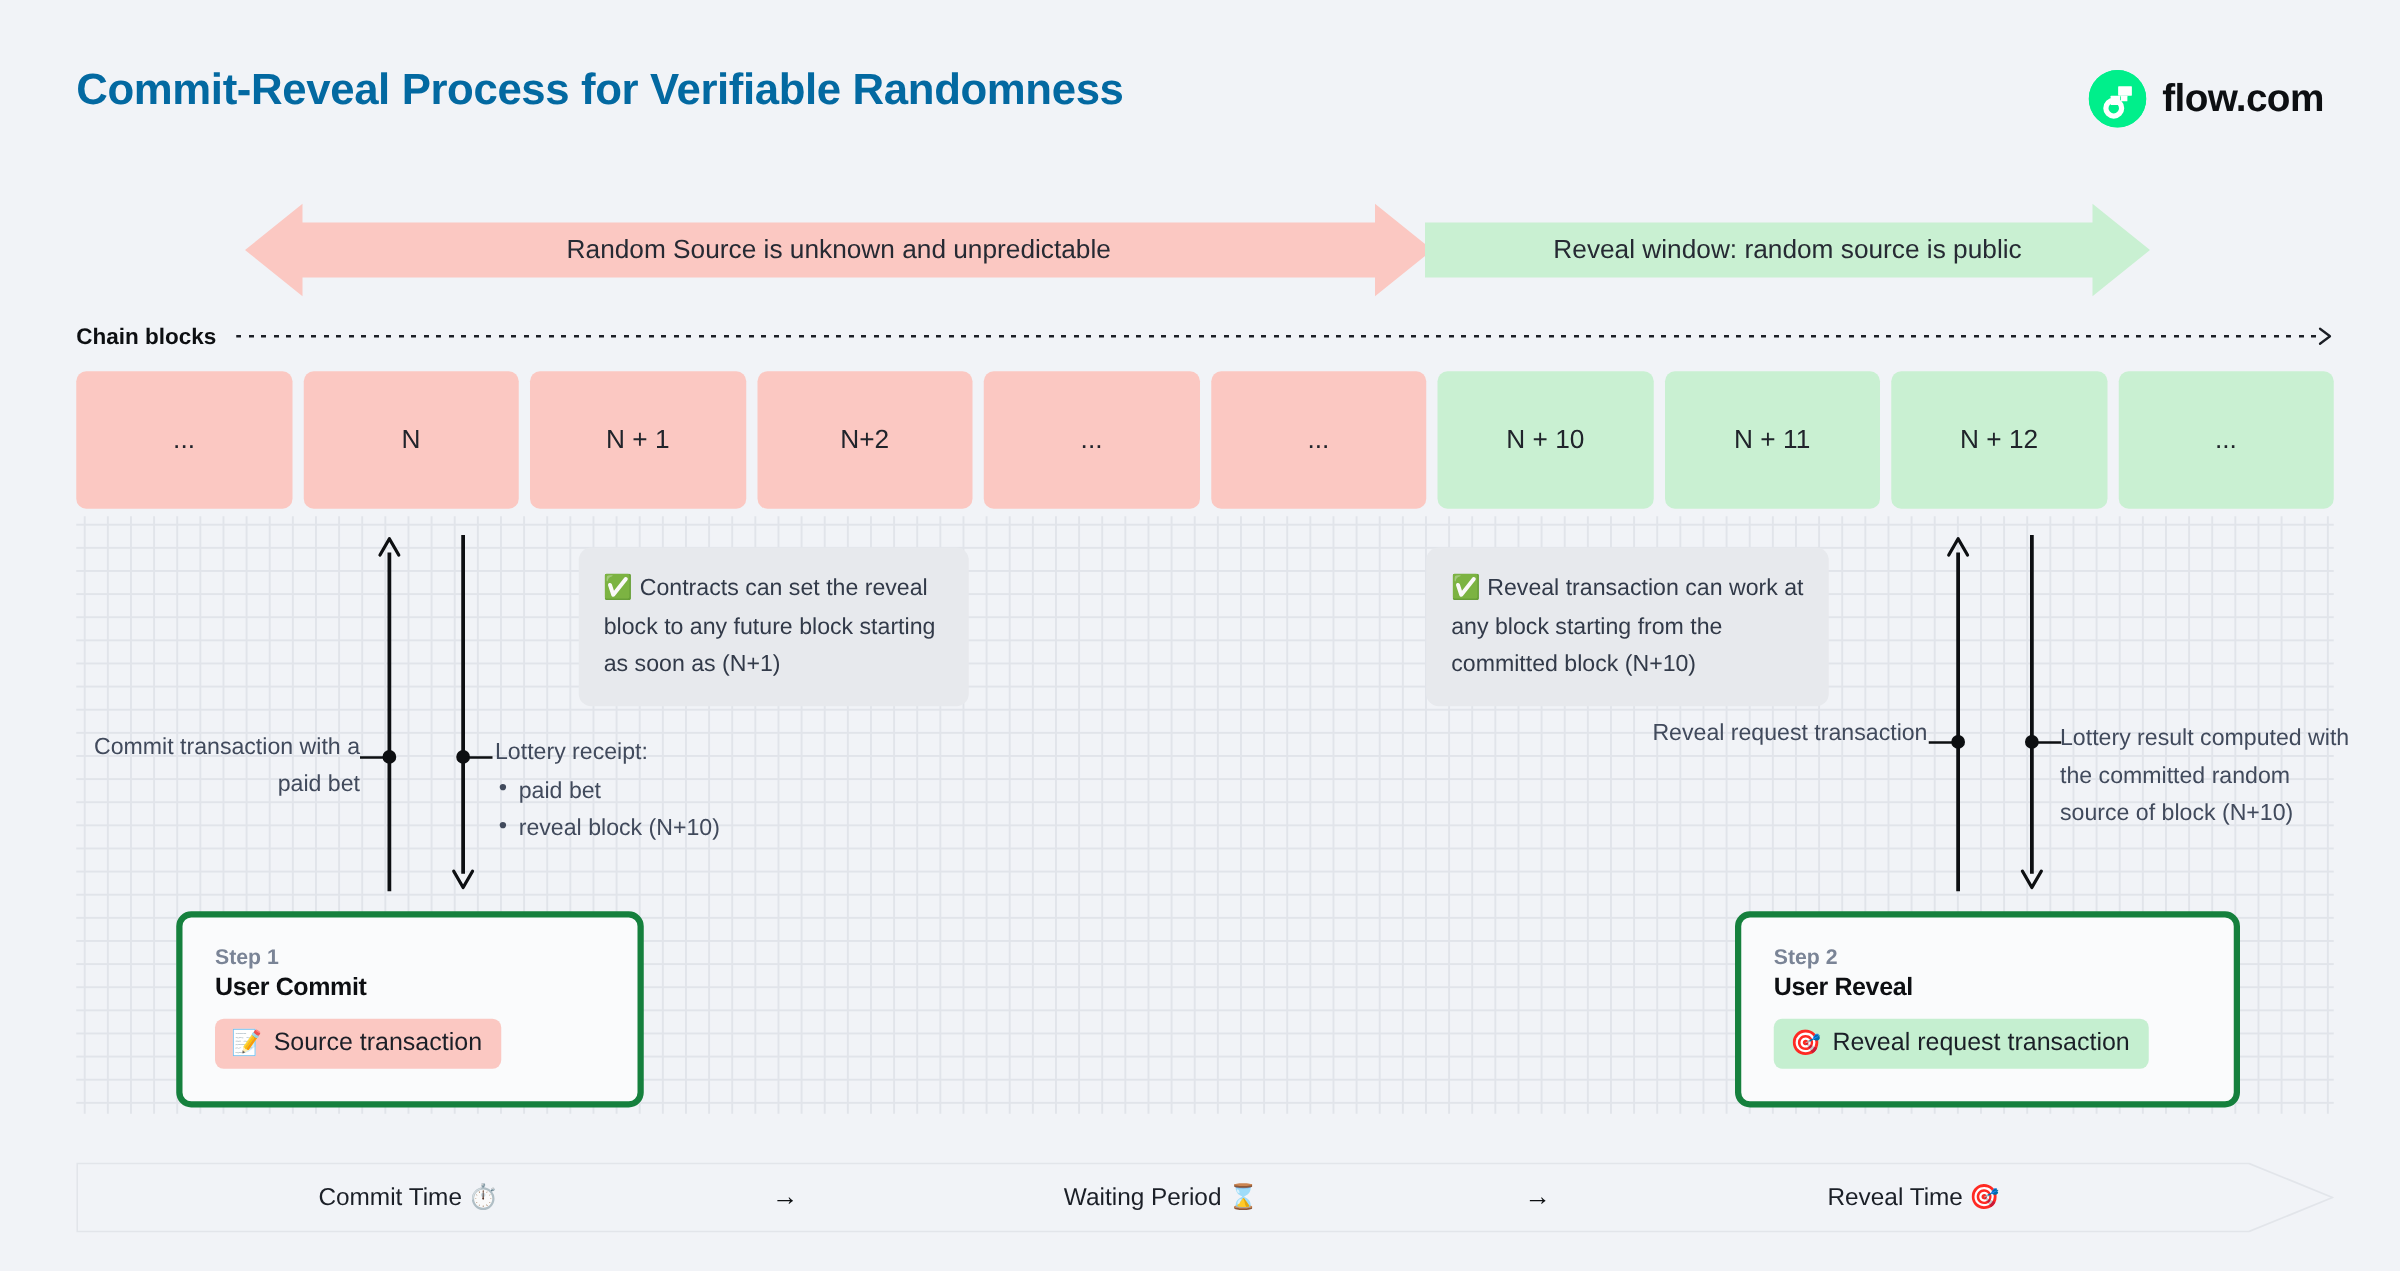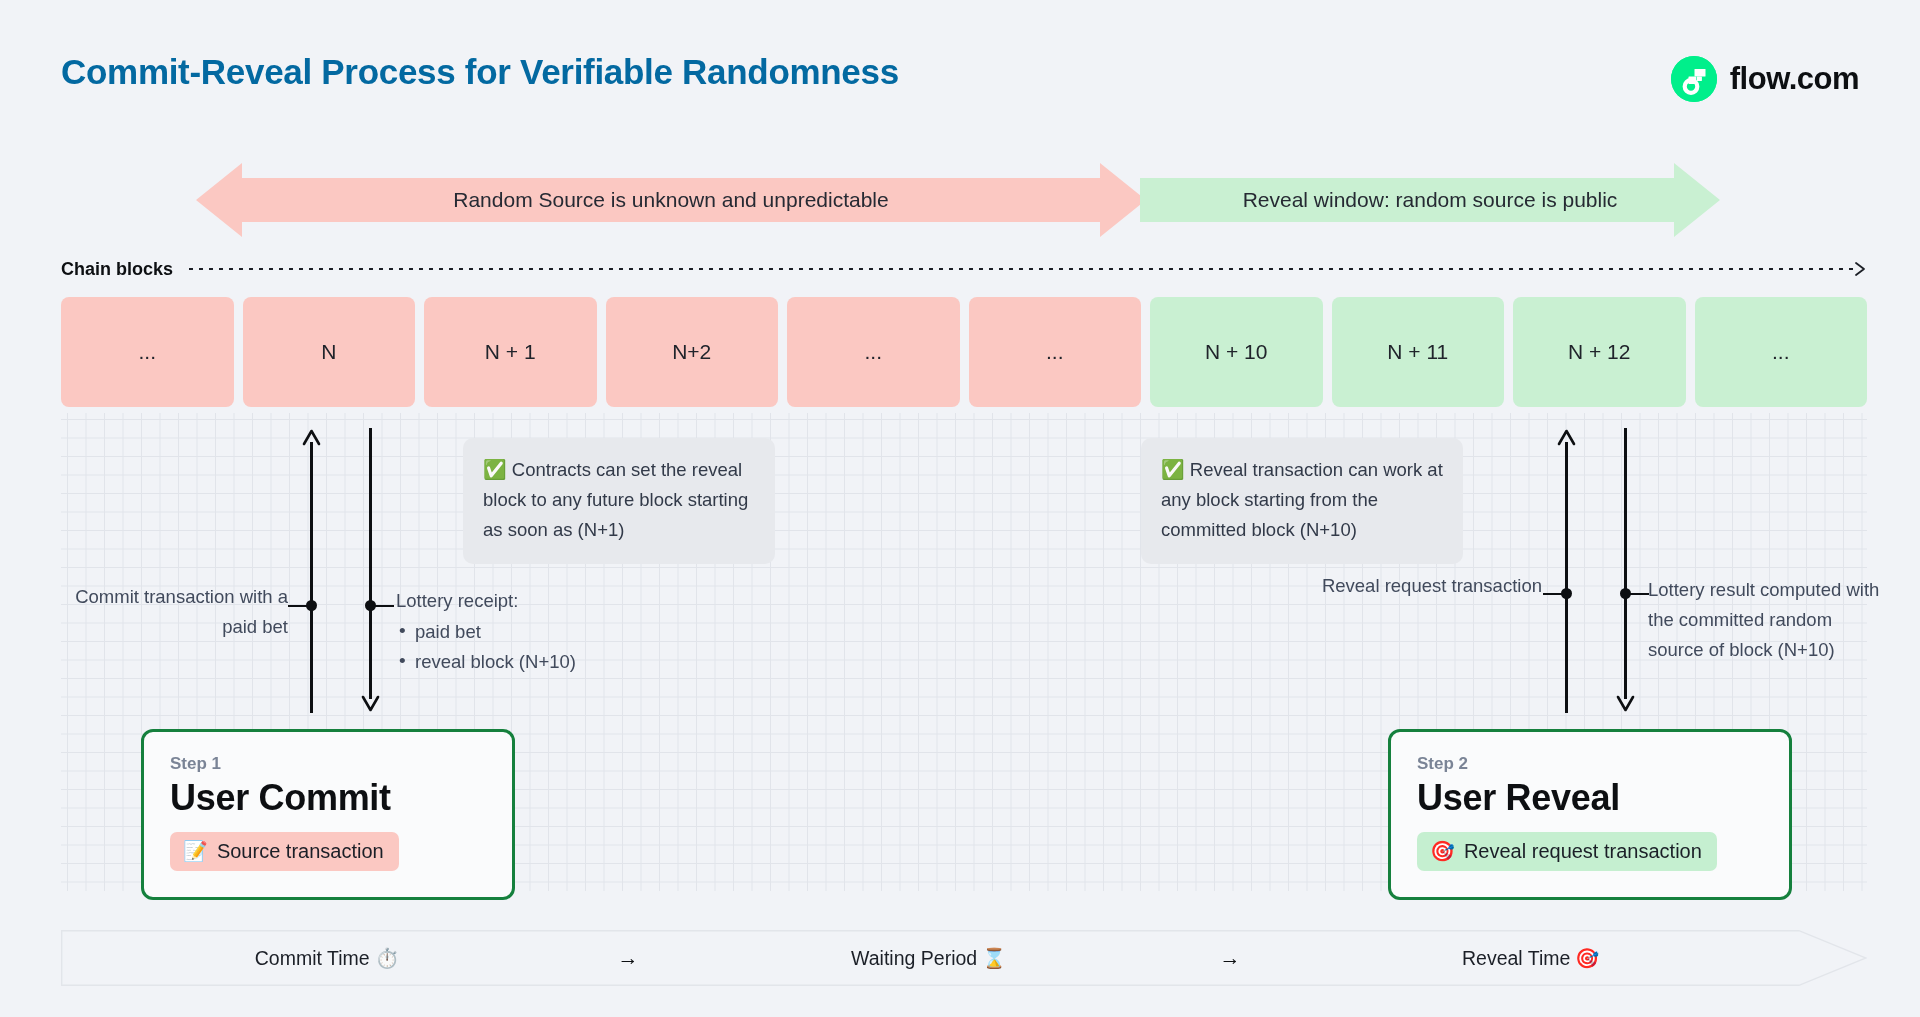--- a/index.html
+++ b/index.html
@@ -84,25 +84,25 @@
 
   
   .callout {
     position: absolute; background: #e7e9ed; border-radius: 10px;
     padding: 17px 20px 19px 20px; font-size: 18.5px; line-height: 30px; color: #323a49;
   }
   .callout .ck { font-size: 19px; }
 
   
   .step-card {
-    position: absolute; background: #fafbfc; border: 3px solid #15803d; border-radius: 12px;
+    position: absolute; background: #fafbfc; border: 5px solid #15803d; border-radius: 12px;
     padding: 22px 26px 26px 26px;
   }
   .step-kicker { font-size: 17px; font-weight: 700; color: #7a8496; margin-bottom: 3px; }
-  .step-title { font-size: 36px; font-weight: 700; color: #0d0f12; letter-spacing: -0.3px; margin-bottom: 13px; }
+  .step-title { font-size: 20px; font-weight: 700; color: #0d0f12; letter-spacing: -0.3px; margin-bottom: 13px; }
   .step-badge {
     display: inline-flex; align-items: center; gap: 9px;
     border-radius: 7px; padding: 7px 15px 8px 13px;
     font-size: 20px; color: #1b1f27; white-space: nowrap;
   }
   .step-badge.pink { background: #fbc8c2; }
   .step-badge.green { background: #c5efd0; }
 
   
   .timeline { position: absolute; left: 61px; top: 930px; width: 1806px; height: 56px; }

